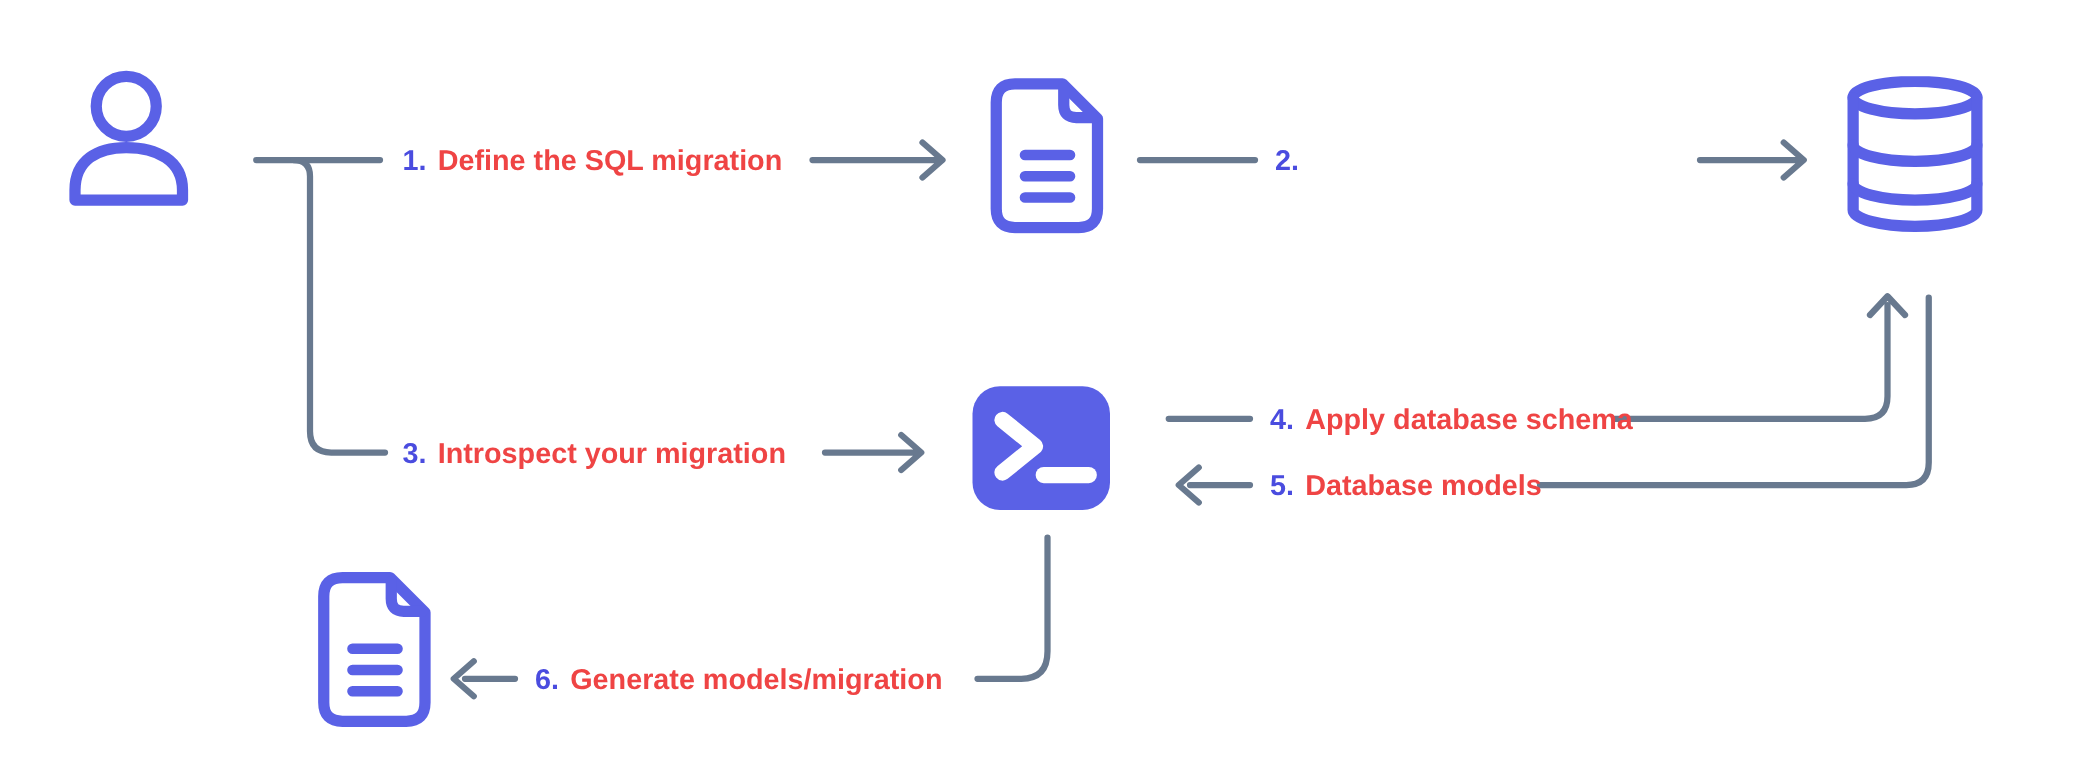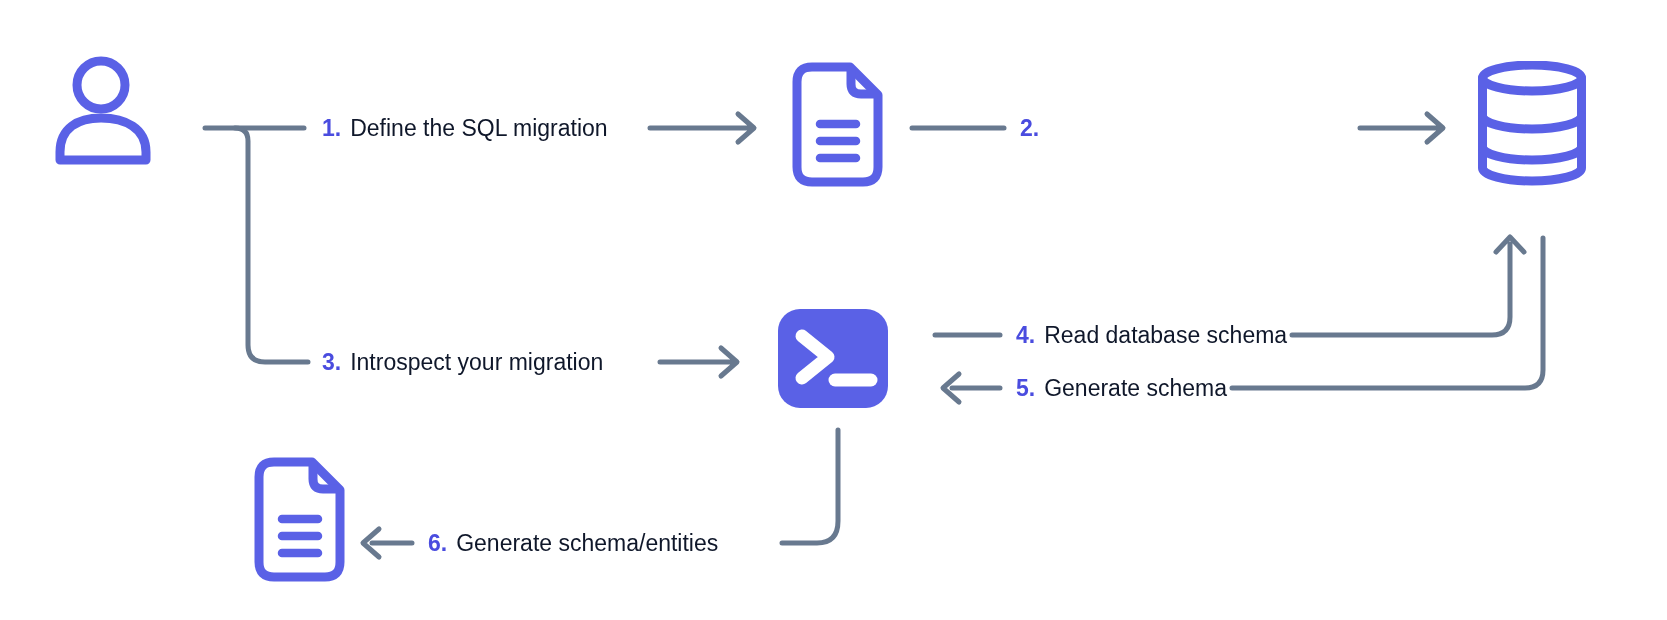--- a/index.html
+++ b/index.html
@@ -16,21 +16,21 @@
   .step-label {
     position: absolute;
     display: flex;
     align-items: baseline;
     gap: 9px;
     font-size: 23px;
     line-height: 28px;
     white-space: nowrap;
   }
   .step-number { font-weight: 700; color: #4a4cdf; }
-  .step-text   { font-weight: 400; color: #0f172a; }
+  .step-text   { font-weight: 700; color: #ef4444; }
 </style>
 </head>
 <body>
 
 <div class="canvas">
 
   <svg class="layer" width="1667" height="620" viewBox="0 0 1667 620" fill="none" stroke="#68798f" stroke-width="5" stroke-linecap="round" stroke-linejoin="round">
 
     <path d="M205 128 H304"></path>
     <path d="M235 128 Q248 128 248 141 V345 Q248 362 265 362 H308"></path>
@@ -90,26 +90,26 @@
     <span class="step-number">2.</span>
   </div>
 
   <div class="step-label" style="left:322px; top:348px;">
     <span class="step-number">3.</span>
     <span class="step-text">Introspect your migration</span>
   </div>
 
   <div class="step-label" style="left:1016px; top:321px;">
     <span class="step-number">4.</span>
-    <span class="step-text">Read database schema</span>
+    <span class="step-text">Apply database schema</span>
   </div>
 
   <div class="step-label" style="left:1016px; top:374px;">
     <span class="step-number">5.</span>
-    <span class="step-text">Generate schema</span>
+    <span class="step-text">Database models</span>
   </div>
 
   <div class="step-label" style="left:428px; top:529px;">
     <span class="step-number">6.</span>
-    <span class="step-text">Generate schema/entities</span>
+    <span class="step-text">Generate models/migration</span>
   </div>
 
 </div>
 
 </body></html>

